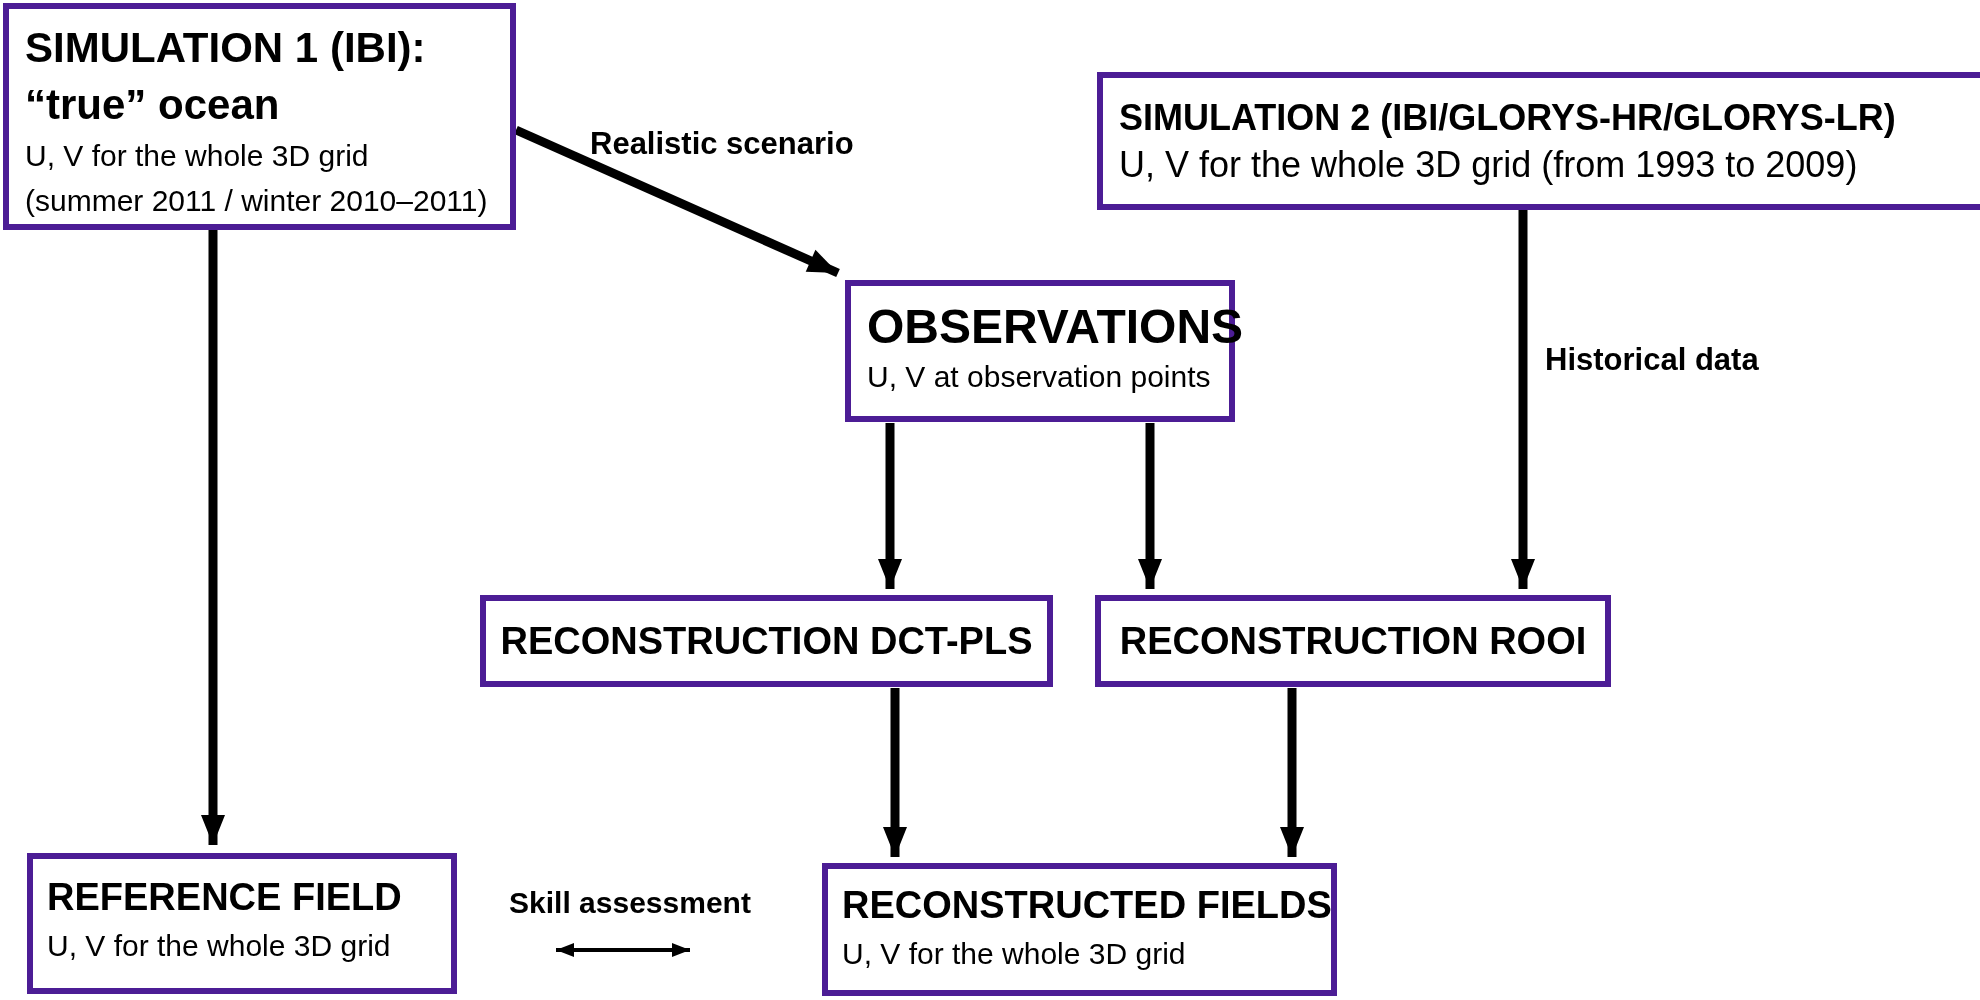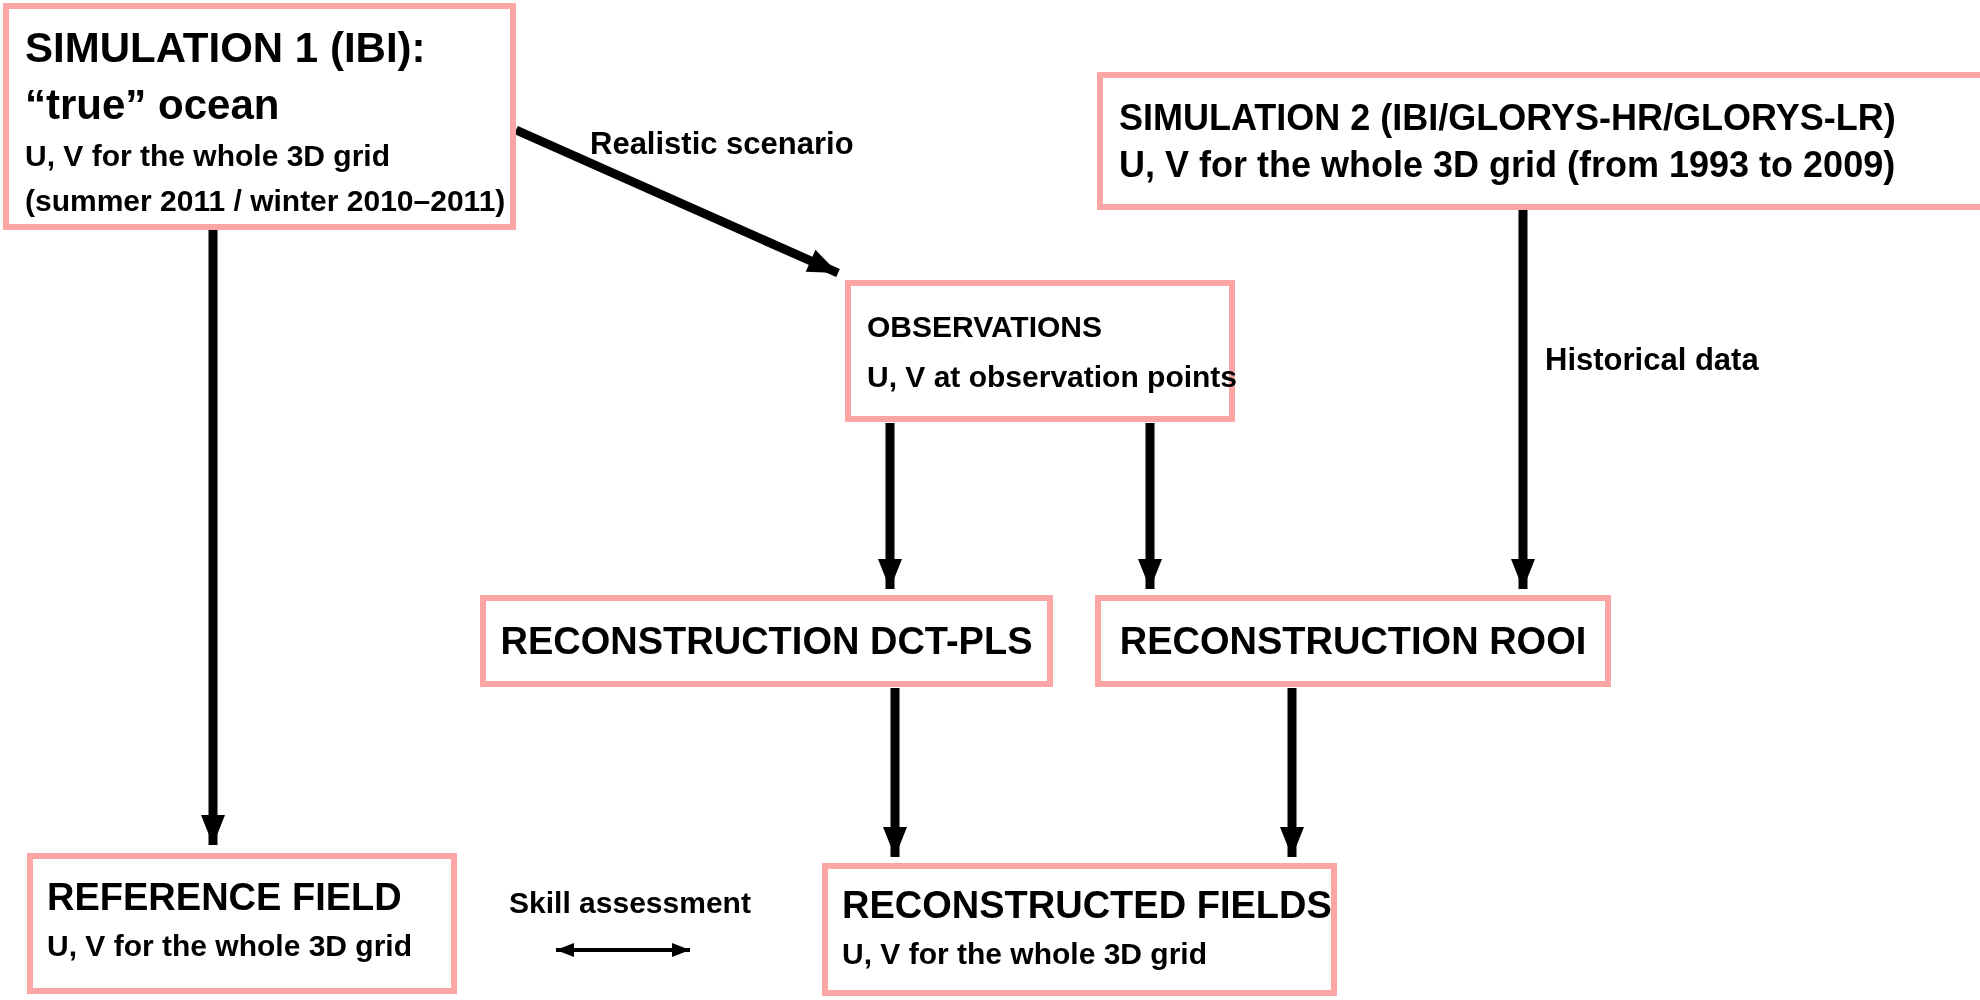--- a/index.html
+++ b/index.html
@@ -3,38 +3,38 @@
 <meta charset="utf-8">
 <style>
   html,body{margin:0;padding:0;background:#ffffff;}
   .canvas{
     position:relative;width:1980px;height:1000px;background:#ffffff;
     font-family:"Liberation Sans",sans-serif;color:#000;overflow:hidden;
   }
   .arrows{position:absolute;left:0;top:0;width:1980px;height:1000px;}
   .arrows line{stroke:#000;}
   .box{
-    position:absolute;border:6px solid #fca5a5;background:#ffffff;
+    position:absolute;border:6px solid #4c1d95;background:#ffffff;
     box-sizing:border-box;white-space:nowrap;
   }
   .title{display:block;font-weight:700;}
-  .body{display:block;font-weight:700;}
+  .body{display:block;font-weight:400;}
   .flexcenter{display:flex;align-items:center;justify-content:center;}
   .edge-label{position:absolute;font-weight:700;}
 
   #box-sim1{left:3px;top:3px;width:513px;height:227px;padding:10px 6px 0 16px;}
   #box-sim1 .title{font-size:42px;line-height:57px;}
   #box-sim1 .body{font-size:30px;line-height:45px;}
 
   #box-sim2{left:1097px;top:72px;width:974px;height:138px;padding:16px 6px 0 16px;}
   #box-sim2 .title{font-size:36px;line-height:48px;}
   #box-sim2 .body{font-size:36px;line-height:46px;}
 
   #box-obs{left:845px;top:280px;width:390px;height:142px;padding:14px 6px 0 16px;}
-  #box-obs .title{font-size:30px;line-height:54px;}
+  #box-obs .title{font-size:48px;line-height:54px;}
   #box-obs .body{font-size:30px;line-height:46px;}
 
   #box-dct{left:480px;top:595px;width:573px;height:92px;}
   #box-dct .title{font-size:38px;}
   #box-rooi{left:1095px;top:595px;width:516px;height:92px;}
   #box-rooi .title{font-size:38px;}
 
   #box-ref{left:3px;top:853px;width:430px;height:141px;padding:12px 6px 0 14px;margin-left:24px;}
   #box-ref .title{font-size:38px;line-height:52px;}
   #box-ref .body{font-size:30px;line-height:46px;}

